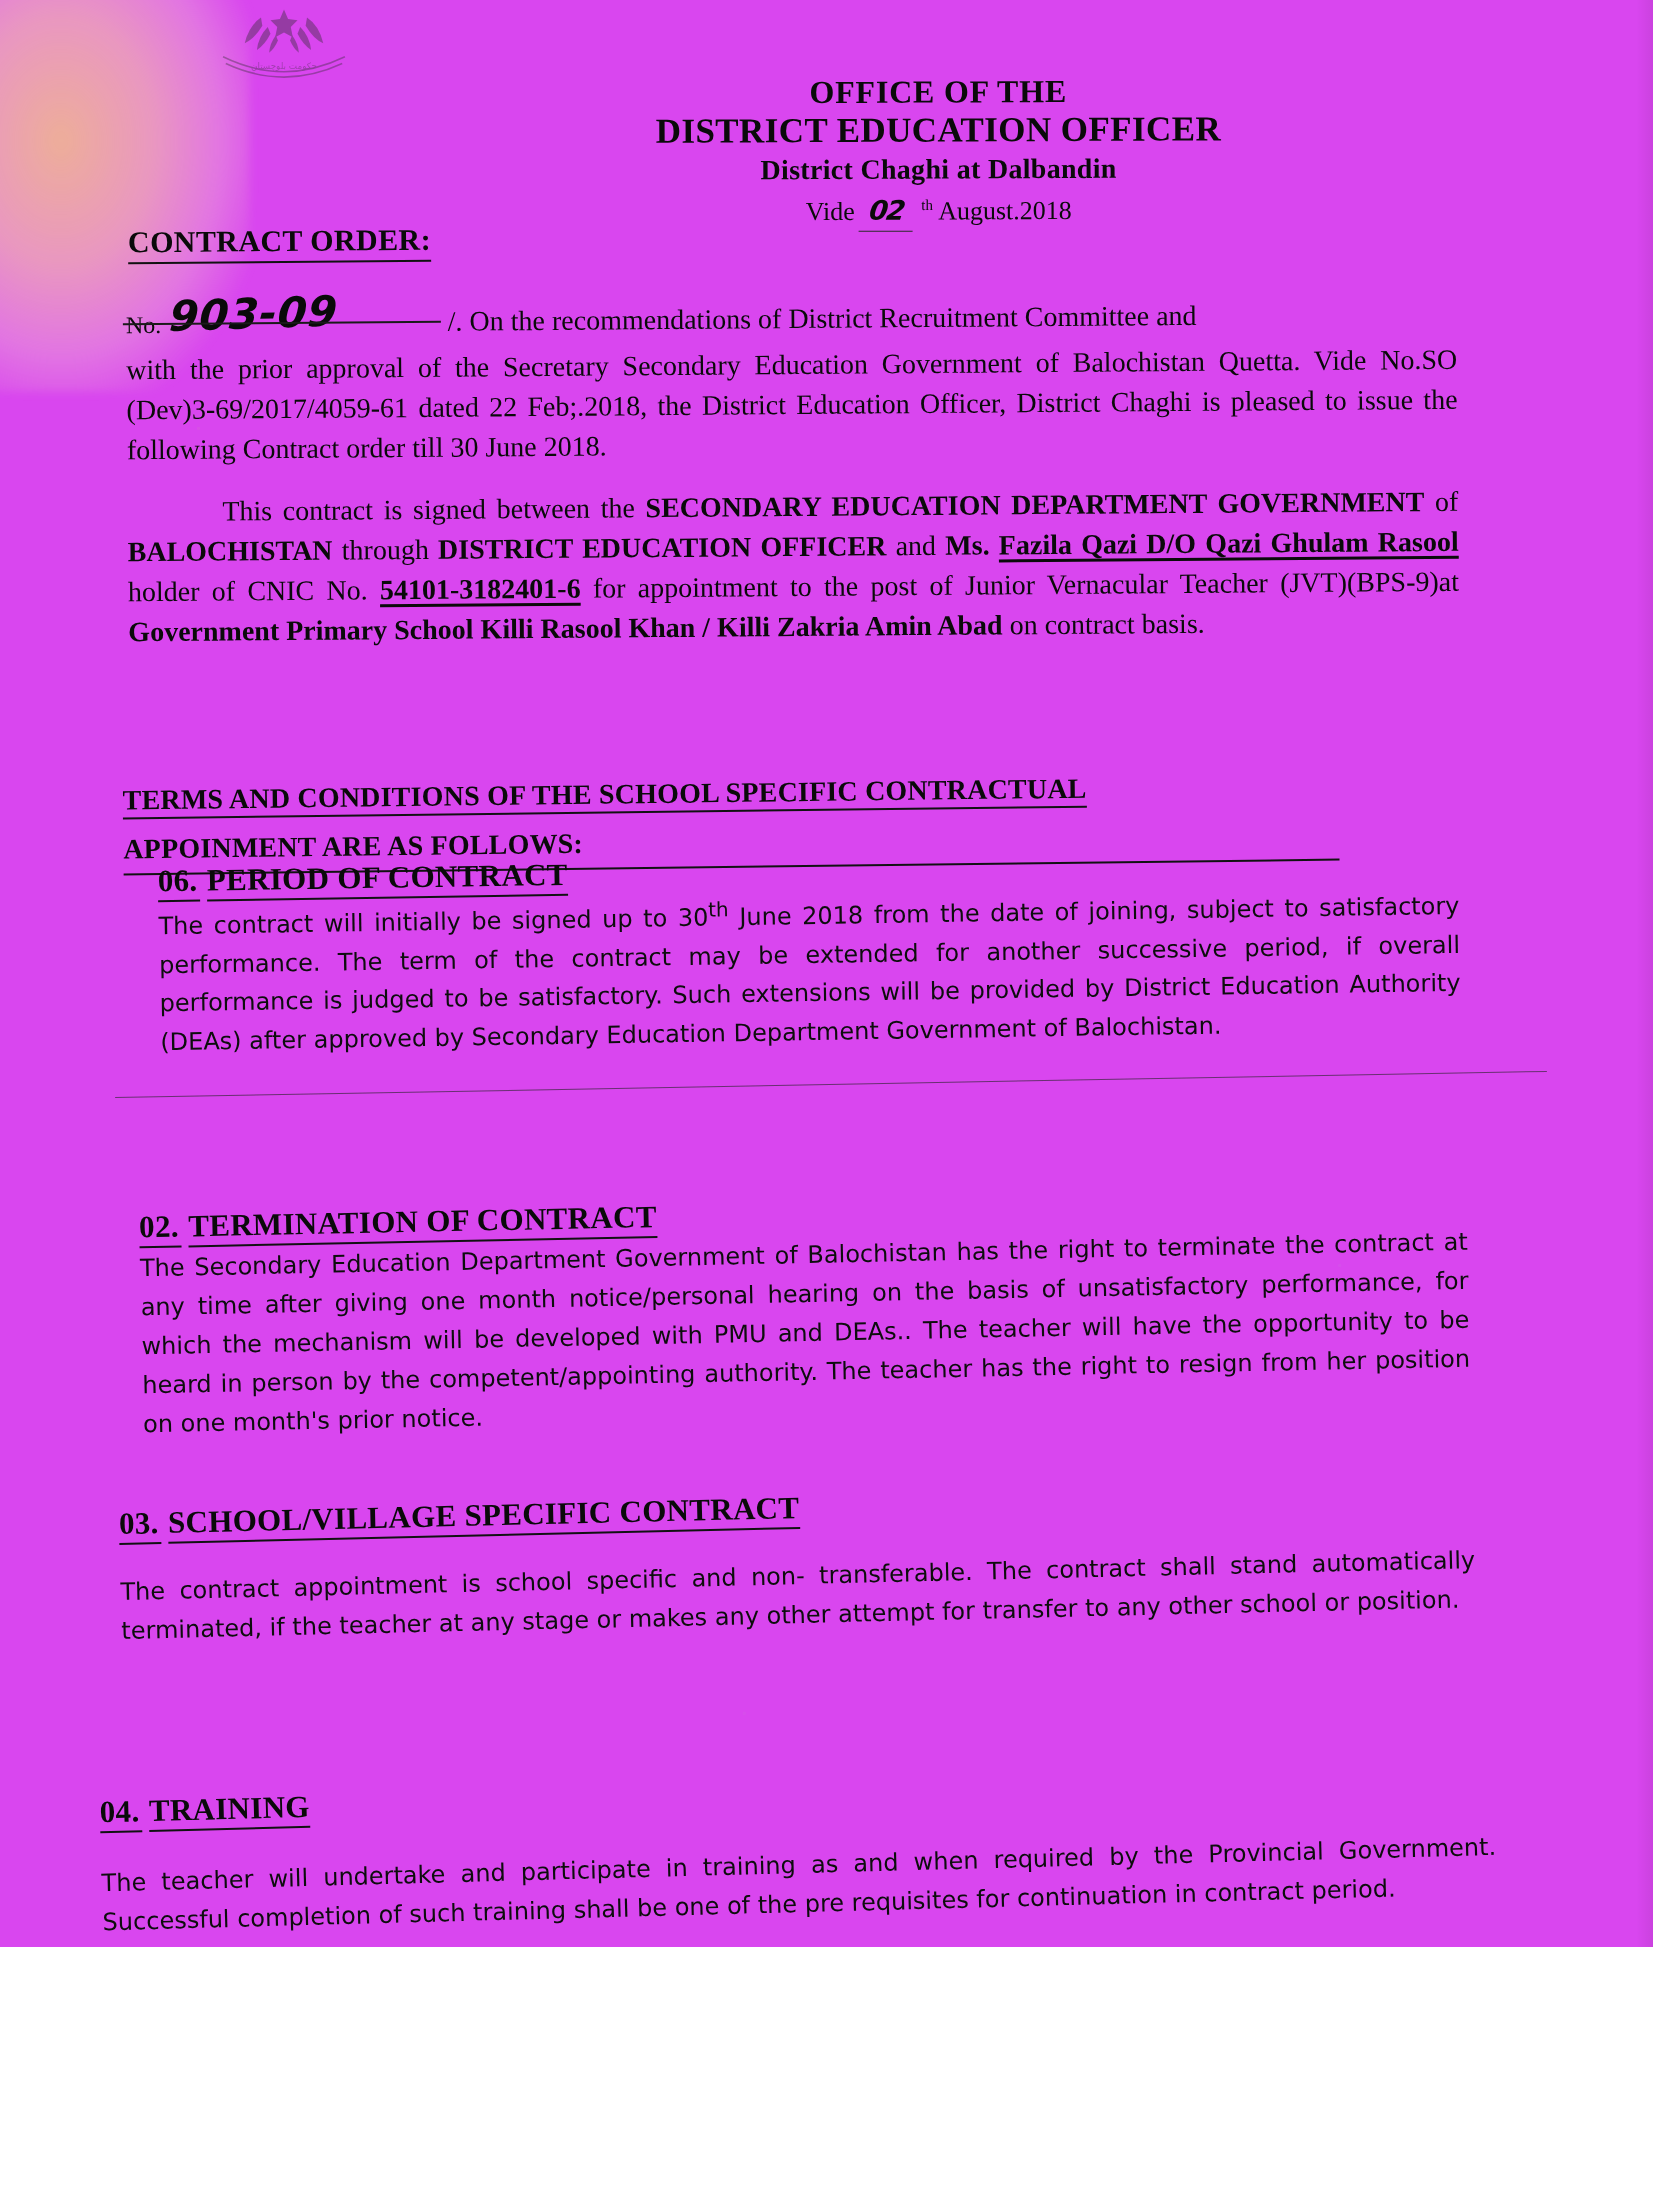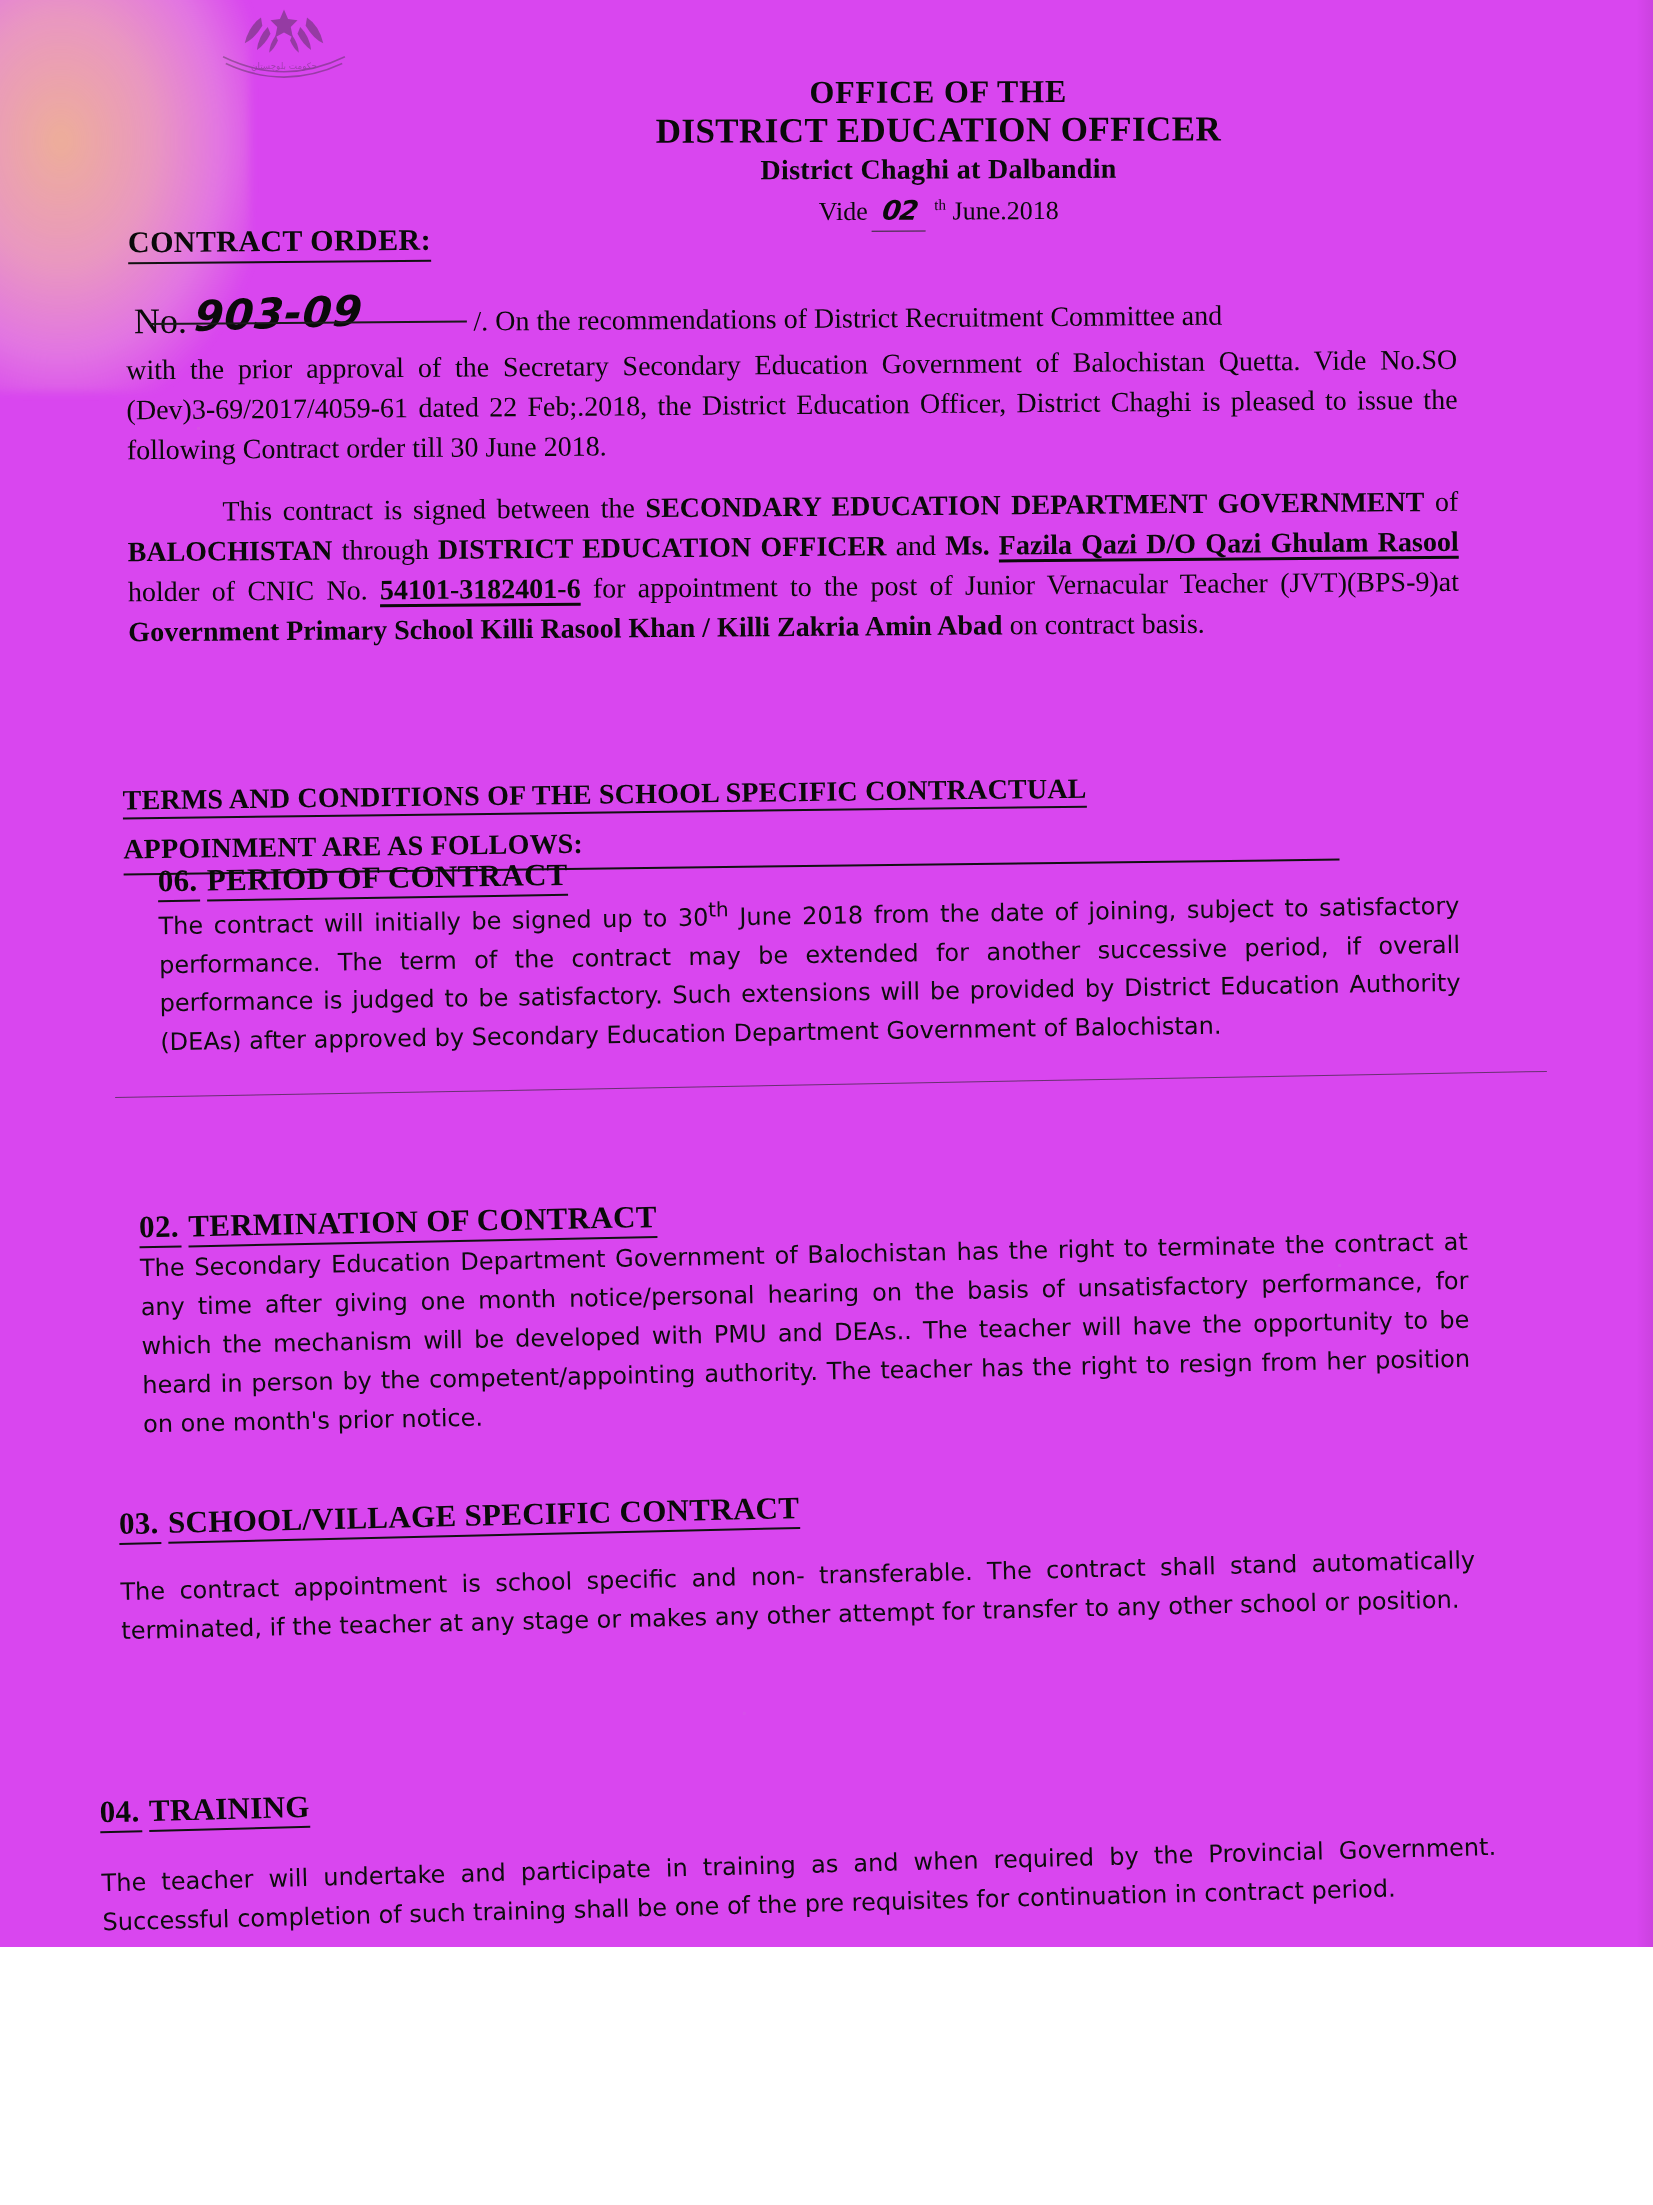--- a/index.html
+++ b/index.html
@@ -131,21 +131,21 @@
     position: absolute;
     left: 127px;
     top: 284px;
     width: 1331px;
     font-size: 28px;
     line-height: 1.42;
     text-align: justify;
     transform: rotate(-0.45deg);
   }
   .no-line { position: relative; margin-bottom: 1.4px; white-space: nowrap; }
-  .no-label { font-size: 36px; margin-left: 8px; }
+  .no-label { font-size: 24px; }
   .hw-no {
     display: inline-block;
     font-family: "DejaVu Sans", sans-serif;
     font-size: 42px;
     font-style: italic;
     font-weight: bold;
     letter-spacing: 0.7px;
     transform: skewX(-6deg) rotate(-1.5deg);
     position: relative;
     top: -4px;
@@ -284,21 +284,21 @@
   </svg>
 
   <div class="letterhead">
     <div class="lh-1">OFFICE OF THE</div>
     <div class="lh-2">DISTRICT EDUCATION OFFICER</div>
     <div class="lh-3">District Chaghi at Dalbandin</div>
     <div class="lh-date">
       <span>Vide</span>
       <span class="hw-date">02</span>
       <span class="sup">th</span>
-      <span>June.2018</span>
+      <span>August.2018</span>
     </div>
   </div>
 
   <div class="contract-order-label">CONTRACT ORDER:</div>
 
   <div class="body-block">
     <div class="no-line">
       <span class="no-label">No.</span>
       <span class="hw-no">903-09</span>
       <span class="hw-rule"></span>

